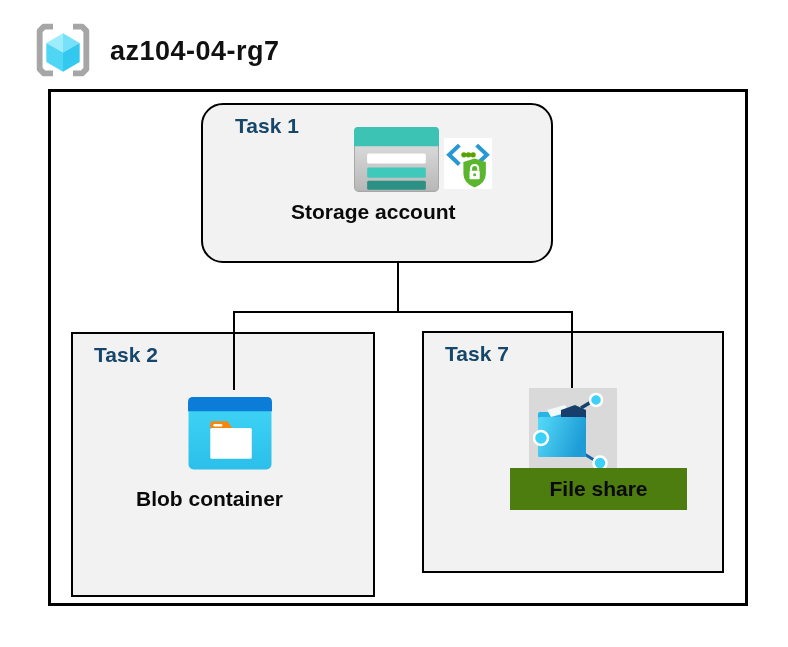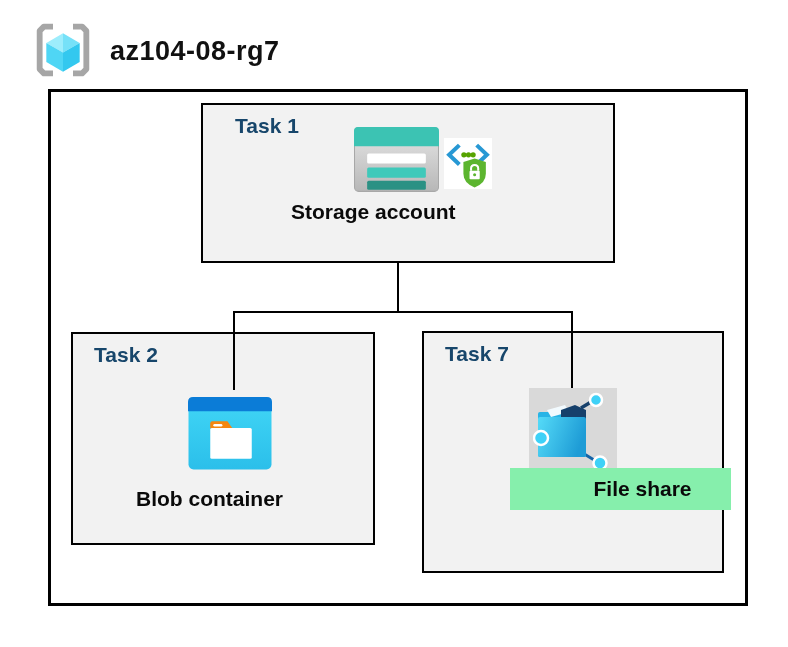--- a/index.html
+++ b/index.html
@@ -25,22 +25,22 @@
     border: 3px solid #000000; background: #ffffff;
     box-sizing: border-box; z-index: 1;
   }
   .task-box {
     position: absolute;
     background: #f2f2f2;
     border: 2px solid #000000;
     box-sizing: border-box;
     z-index: 1;
   }
-  #task1 { left: 201px; top: 103px; width: 414px; height: 160px; }
-  #task2 { left: 71px;  top: 332px; width: 304px; height: 213px; }
+  #task1 { left: 201px; top: 103px; width: 352px; height: 160px; border-radius: 22px; }
+  #task2 { left: 71px;  top: 332px; width: 304px; height: 265px; }
   #task3 { left: 422px; top: 331px; width: 302px; height: 242px; }
 
   .task-label {
     position: absolute;
     font-size: 21px; font-weight: bold; color: #17466B;
   }
   .res-label {
     position: absolute;
     font-size: 21px; font-weight: bold; color: #0a0a0a;
     text-align: left; z-index: 4;
@@ -48,41 +48,41 @@
 
   
   .line { position: absolute; background: #000000; z-index: 2; }
 
   
   .icon { position: absolute; z-index: 3; }
   .gray-hl { position: absolute; background: #d9d9d9; z-index: 2; }
   .file-share-label-box {
     position: absolute; left: 510px; top: 468px;
     width: 177px; height: 42px;
-    background: #86efac; z-index: 3;
-    display: flex; align-items: center; justify-content: center; padding-left: 44px;
+    background: #4d7c0f; z-index: 3;
+    display: flex; align-items: center; justify-content: center;
   }
   .file-share-label-box .res-label { position: static; }
 </style>
 </head>
 <body>
 
 <div id="page">
 
   <div class="icon" style="left:33px; top:21px; width:60px; height:58px;">
     <svg width="60" height="58" viewBox="0 0 72 68">
       <path d="M24 6 L13 6 L8 11 L8 57 L13 62 L24 62" fill="none" stroke="#a6a6a6" stroke-width="7" stroke-linejoin="round"></path>
       <path d="M48 6 L59 6 L64 11 L64 57 L59 62 L48 62" fill="none" stroke="#a6a6a6" stroke-width="7" stroke-linejoin="round"></path>
       <polygon points="36,14 16,25.5 36,37" fill="#9DEDFC"></polygon>
       <polygon points="36,14 56,25.5 36,37" fill="#76E1F8"></polygon>
       <polygon points="16,25.5 36,37 36,60 16,48.5" fill="#4FD6F5"></polygon>
       <polygon points="56,25.5 36,37 36,60 56,48.5" fill="#33C8EF"></polygon>
     </svg>
   </div>
-  <div class="page-title">az104-08-rg7</div>
+  <div class="page-title">az104-04-rg7</div>
 
   <div class="rg-boundary"></div>
 
   <div class="line" style="left:397px; top:263px; width:2px; height:50px;"></div>
   <div class="line" style="left:233px; top:311px; width:340px; height:2px;"></div>
   <div class="line" style="left:233px; top:311px; width:2px; height:79px;"></div>
   <div class="line" style="left:571px; top:311px; width:2px; height:82px;"></div>
 
   <div class="task-box" id="task1">
     <div class="task-label" style="left:32px; top:9px;">Task 1</div>

